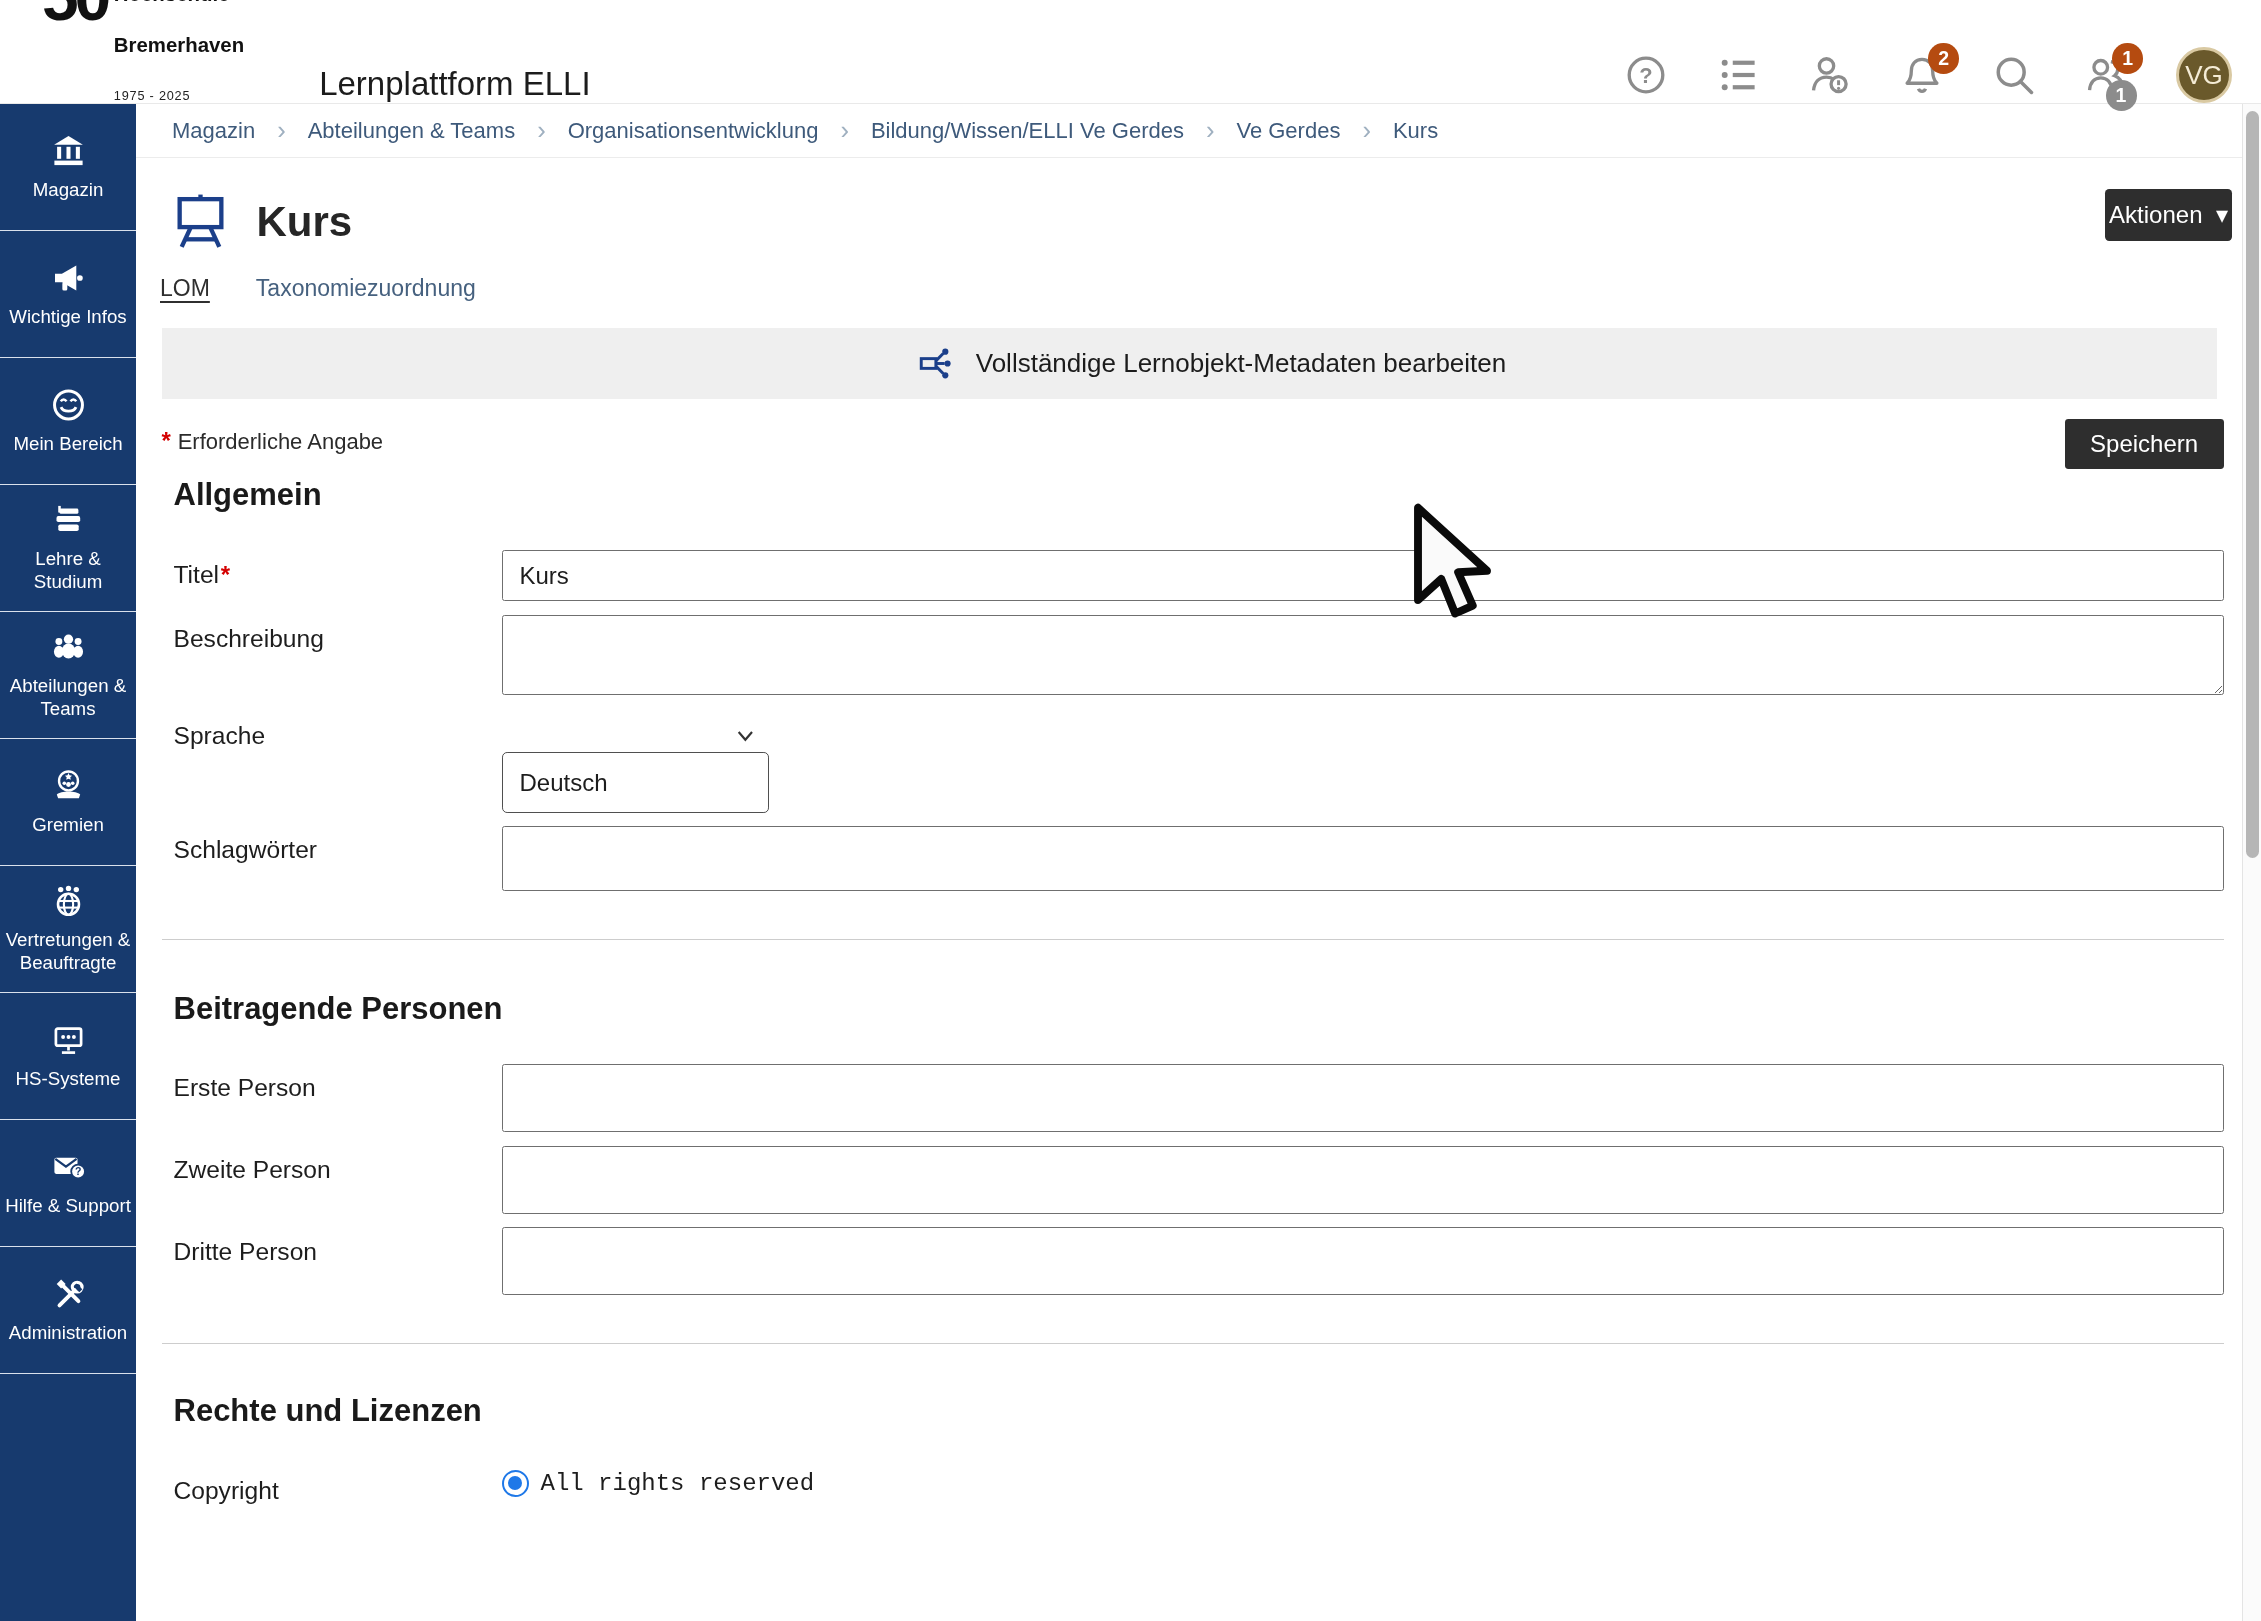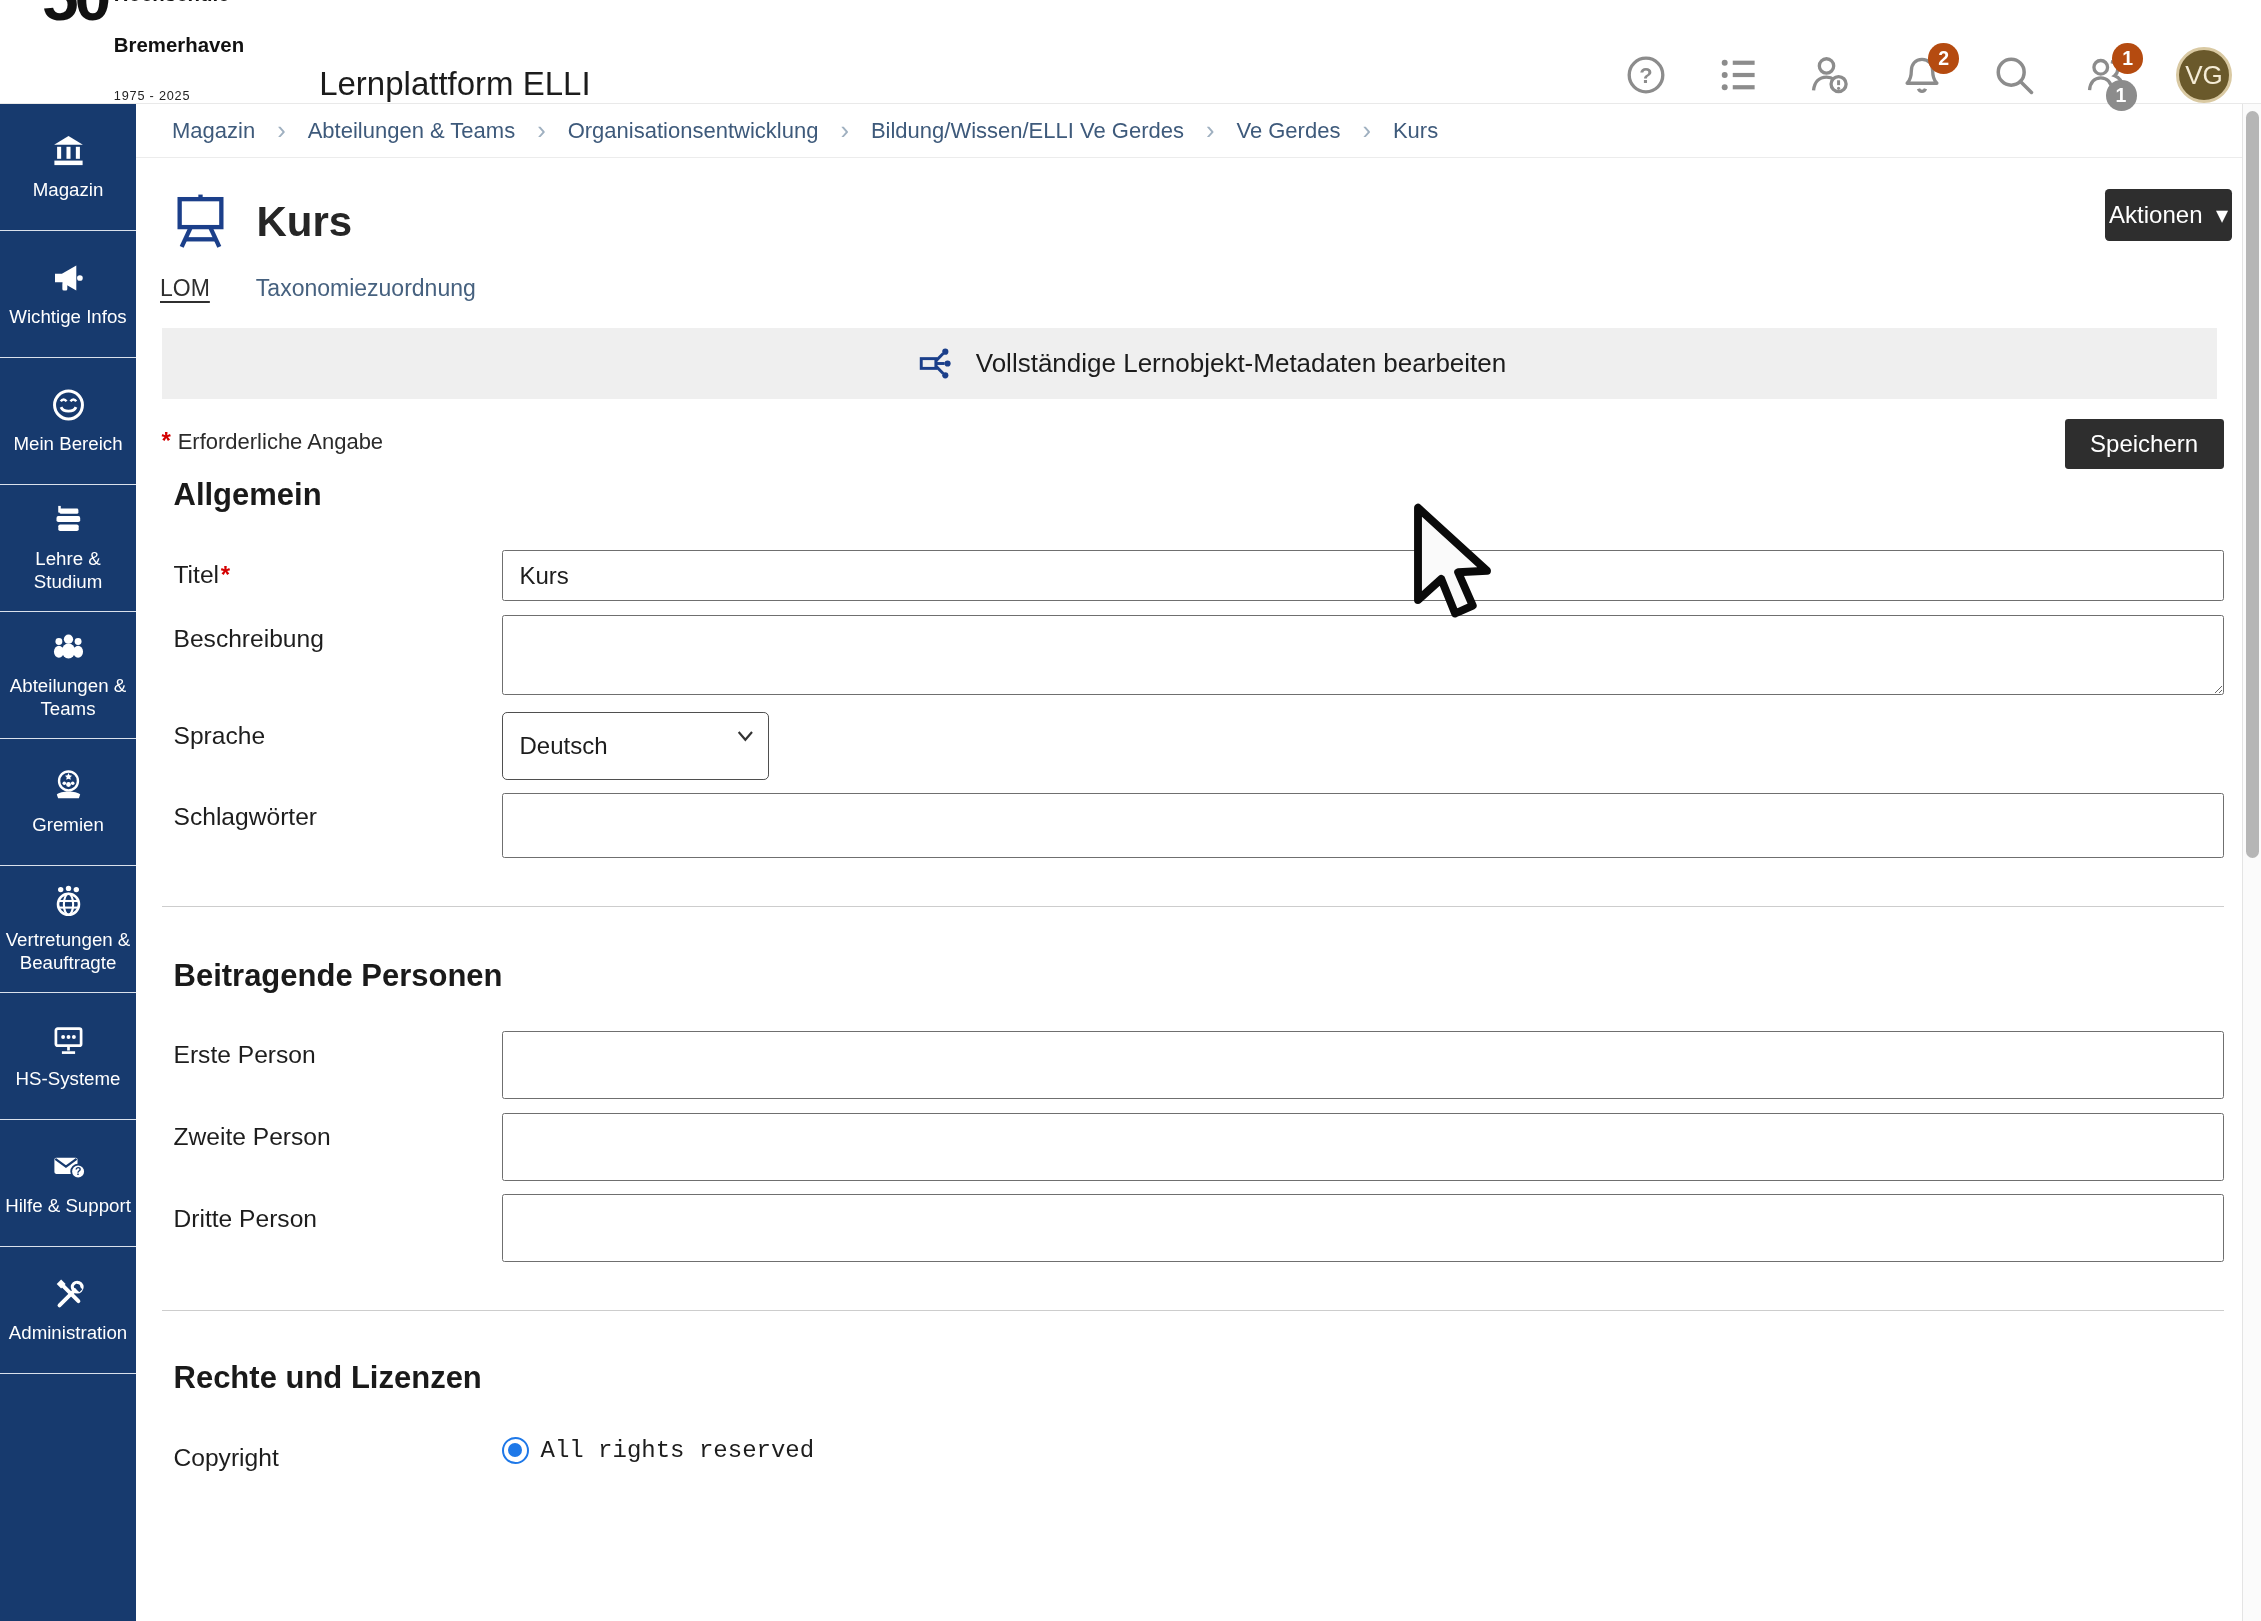--- a/index.html
+++ b/index.html
@@ -89,21 +89,21 @@
   .flabel { font-size:24.6px; color:#1d1d1d; padding:10.2px 0 0 12px; }
   .fctl input[type="text"], .fctl textarea, .fctl select {
     width:100%; border:1.7px solid #6f6f6f; border-radius:2.5px; background:#fff;
     font-size:24px; font-family:inherit; color:#1d1d1d; padding:0 17px; outline:none;
   }
   .in-title { height:51px; }
   .in-desc  { height:80px; resize:both; padding-top:10.2px !important; }
   .in-tags  { height:65px; }
   .in-person{ height:68px; }
   .select-wrap { position:relative; width:267px; }
-  .select-wrap select { height:68px; appearance:none; -webkit-appearance:none; border-color:#4f4f4f; border-radius:5.1px; padding-right:46px; }
+  .select-wrap select { height:61px; appearance:none; -webkit-appearance:none; border-color:#4f4f4f; border-radius:5.1px; padding-right:46px;margin-top:40px; }
   .select-caret { position:absolute; right:13.6px; top:17px; pointer-events:none; }
   .divider { border:none; border-top:1.7px solid #cdcdcd; margin:48px 0 0 0; }
   .sec2-head { margin-top:51px; }
   .sec3-head { margin-top:49px; }
   .radio-row { display:flex; align-items:center; gap:12px; padding-top:3.4px;font-family:Liberation Mono, monospace; }
   .radio {
     width:27px; height:27px; border-radius:50%; border:2.5px solid #1e78e8; background:#fff;
     display:flex; align-items:center; justify-content:center; cursor:pointer; flex:none;
   }
   .radio-dot { width:14.4px; height:14.4px; border-radius:50%; background:#1e78e8; }

